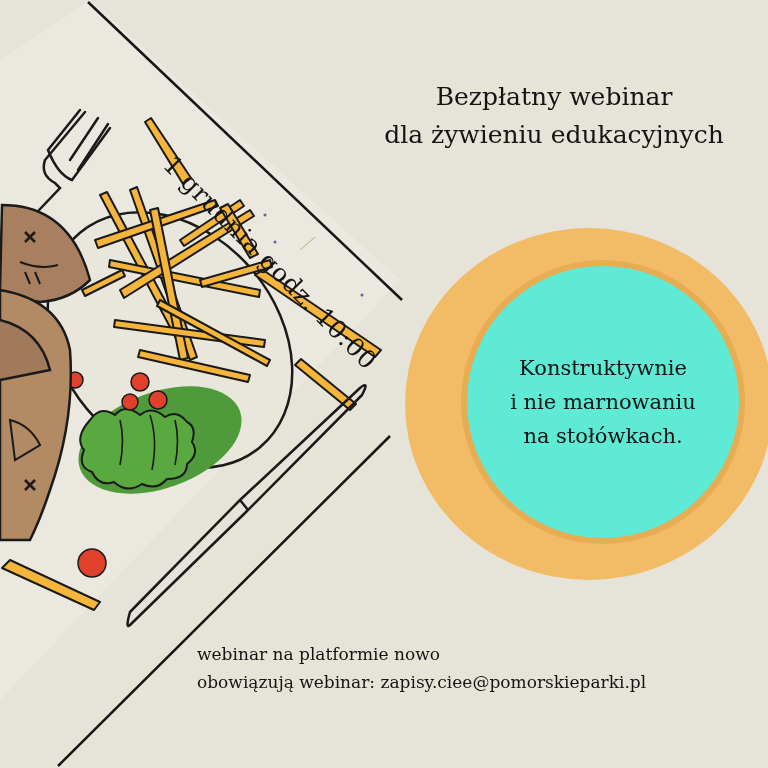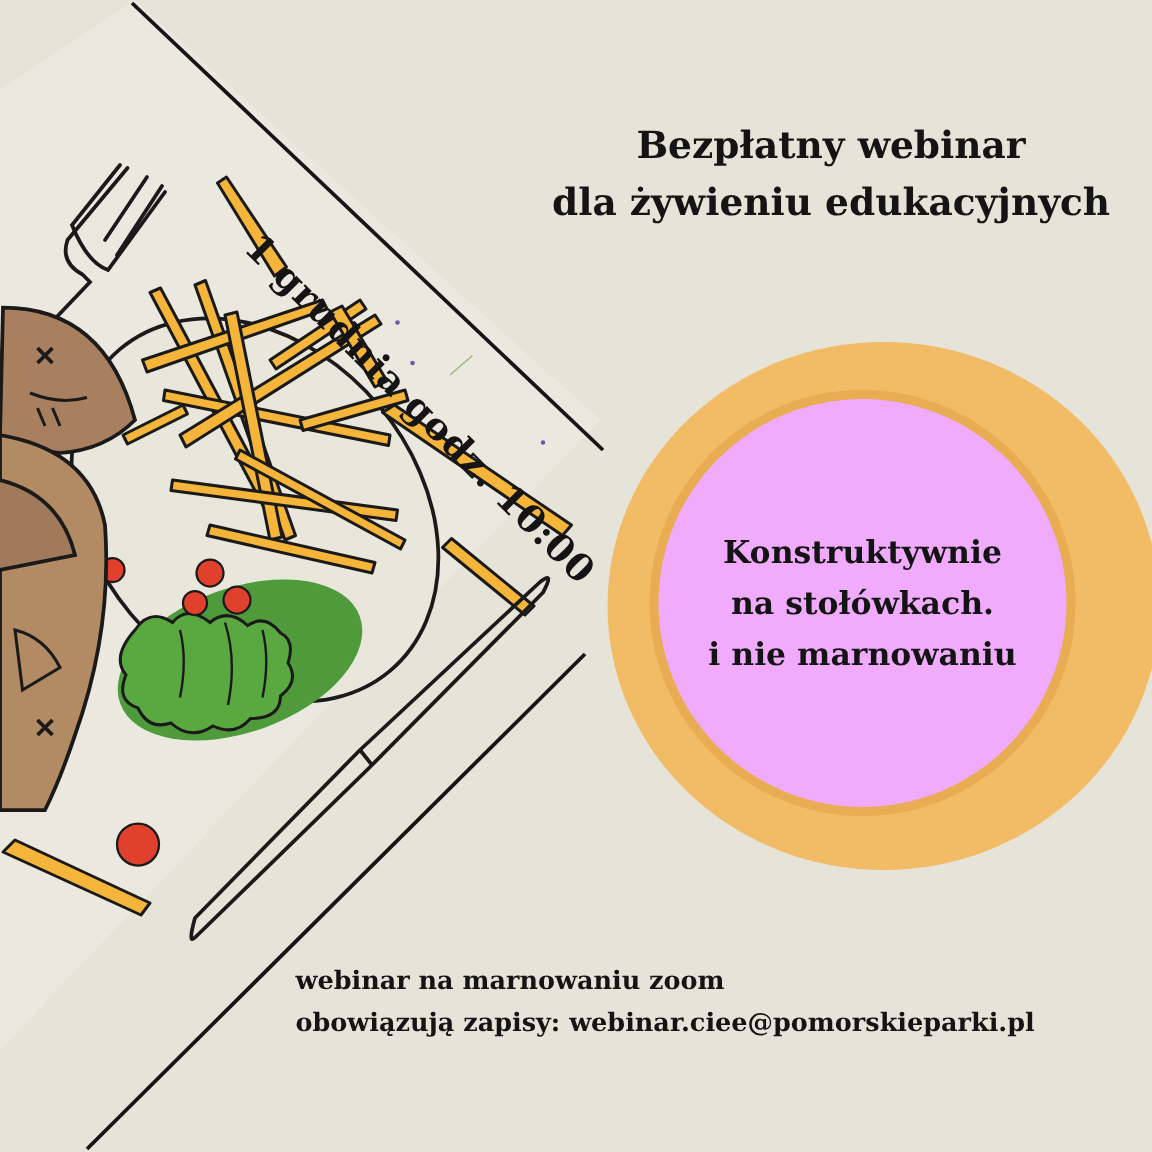--- a/index.html
+++ b/index.html
@@ -1,23 +1,23 @@
 <!DOCTYPE html>
 <html><head>
   <meta charset="utf-8">
   <style>
     html, body { margin:0; padding:0; }
     body { width:768px; height:768px; overflow:hidden; background:#e6e4d8; position:relative; font-family:"DejaVu Serif", "Liberation Serif", serif; color:#141414; }
-    .poster { position:absolute; inset:0;font-weight:bold; }
+    .poster { position:absolute; inset:0; }
     .art { position:absolute; left:0; top:0; width:768px; height:768px; }
     .title { position:absolute; left:340px; top:78px; width:428px; text-align:center; font-size:25px; line-height:38px; white-space:nowrap; }
     .title div { display:block; }
     .date { position:absolute; left:178px; top:150px; font-size:25px; transform-origin:0 0; transform:rotate(45deg); white-space:nowrap; letter-spacing:0.5px; }
     .plate-outer { position:absolute; left:405px; top:228px; width:368px; height:352px; border-radius:50%; background:#f2bb66; }
-    .plate-inner { position:absolute; left:439px; top:266px; width:272px; height:272px; border-radius:50%; background:#f0abfc; box-shadow:0 0 0 6px #e8ac52; display:flex; align-items:center; justify-content:center; text-align:center; }
+    .plate-inner { position:absolute; left:467px; top:266px; width:272px; height:272px; border-radius:50%; background:#5eead4; box-shadow:0 0 0 6px #e8ac52; display:flex; align-items:center; justify-content:center; text-align:center; }
     .plate-text { font-size:21px; line-height:34px; }
     .plate-text div { display:block; white-space:nowrap; }
     .info { position:absolute; left:197px; top:640px; font-size:17px; line-height:28px; white-space:nowrap; }
     .info div { display:block; }
   </style>
 </head>
 <body>
 
 <div class="poster">
 
@@ -100,22 +100,22 @@
     <div>Bezpłatny webinar</div>
     <div>dla żywieniu edukacyjnych</div>
   </div>
 
   <div class="date">1 grudnia godz. 10:00</div>
 
   <div class="plate-outer"></div>
   <div class="plate-inner">
     <div class="plate-text">
       <div>Konstruktywnie</div>
+      <div>i nie marnowaniu</div>
       <div>na stołówkach.</div>
-      <div>i nie marnowaniu</div>
     </div>
   </div>
 
   <div class="info">
-    <div>webinar na marnowaniu zoom</div>
-    <div>obowiązują zapisy: webinar.ciee@pomorskieparki.pl</div>
+    <div>webinar na platformie nowo</div>
+    <div>obowiązują webinar: zapisy.ciee@pomorskieparki.pl</div>
   </div>
 </div>
 
 </body></html>

